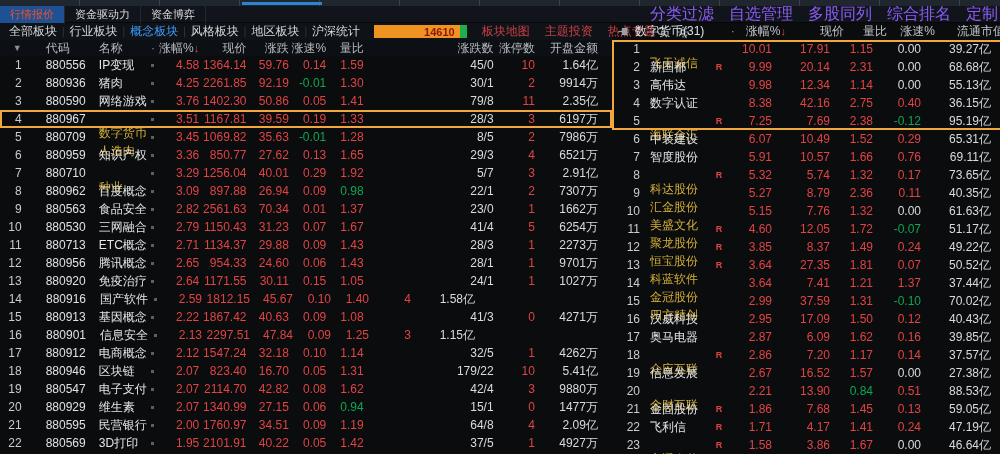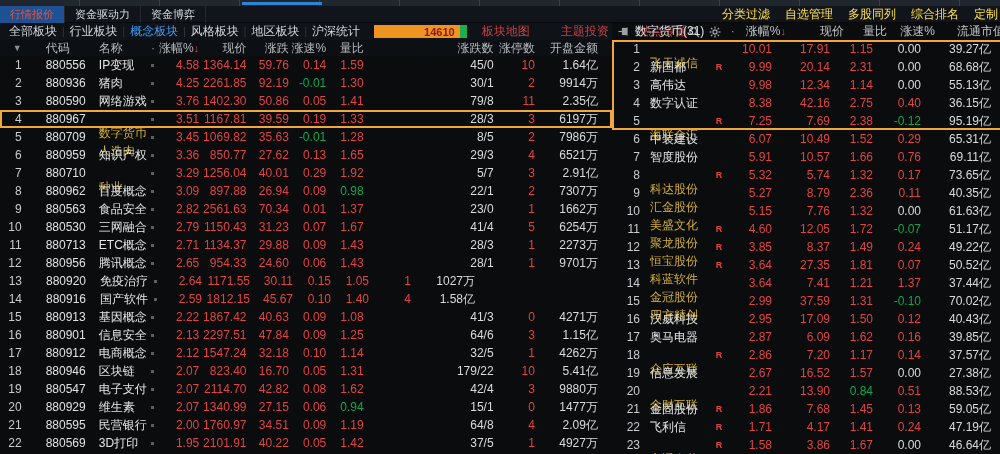--- a/index.html
+++ b/index.html
@@ -9,38 +9,38 @@
 
   
   .topstrip { height:6px; position:relative;
     background:repeating-linear-gradient(90deg,#20262d 0 79px,#394049 79px 80px); }
   .topstrip .blue { position:absolute; left:242px; top:2px; width:80px; height:3px; background:#2e82d4; }
 
   
   .tabrow { height:17px; background:#11151b; display:flex; align-items:center; border-bottom:1px solid #05070a; }
   .tab { height:17px; display:flex; align-items:center; padding:0 10px; font-size:11px; color:#d7dadd; border-right:1px solid #232931; cursor:default; }
   .tab.active { background:#1d5193; color:#f4512c; }
-  .top-menu { margin-left:auto; display:flex; gap:15px; font-size:12px; color:#fde047; padding-right:2px; white-space:nowrap; }
+  .top-menu { margin-left:auto; display:flex; gap:15px; font-size:16px; color:#8b5cf6; padding-right:2px; white-space:nowrap; }
   .top-menu span { cursor:default; }
 
   .content { display:flex; height:431px; }
   .left-panel { width:612px; display:flex; flex-direction:column; }
   .v-div { width:2px; background:#171c22; }
   .right-panel { flex:1; display:flex; flex-direction:column; position:relative; }
 
   
   .cat-row { height:17px; display:flex; align-items:center; background:#0f1317; font-size:12px; color:#d5d8db; padding-left:4px; white-space:nowrap; }
   .cat { padding:0 5px; }
   .cat.active { color:#3f9dfd; }
   .csep { color:#333a42; font-size:10px; }
   .badge { margin-left:9px; width:96px; height:13px; background:#ef9321; display:flex; align-items:center; position:relative; font-size:11px; font-weight:bold; color:#8f1510;padding-left:45px; }
   .badge .up { padding-left:5px; }
   .badge .down { margin-left:auto; padding-right:12px; }
   .badge .gcap { position:absolute; right:0; top:0; width:7px; height:13px; background:#1fae4e; }
-  .red-links { display:flex; gap:31px; margin-left:15px; color:#c94046; }
+  .red-links { display:flex; gap:15px; margin-left:15px; color:#c94046; }
   .hdr-icons { margin-left:auto; display:flex; gap:9px; align-items:center; padding-right:8px; }
   .hdr-icons svg { display:block; }
 
   
   .t-r { color:#e14444; } .t-g { color:#0ca750; } .t-w { color:#d9dbdd; }
   .t-y { color:#d4af37;margin-top:28px; } .t-name { color:#e3e5e7; } .t-code { color:#dfe2e4; } .t-seq { color:#c9ccd0; }
 
   .lt-header { height:16px; display:flex; align-items:center; font-size:12px; color:#b6babd; background:#0c0f13; white-space:nowrap; }
   .lt-row { height:18px; display:flex; align-items:center; font-size:12px; white-space:nowrap; }
   .lt-row.hl { box-shadow:inset 0 0 0 2px #f2a73c; }
@@ -345,20 +345,21 @@
             <span class="c1 t-code">880920</span>
             <span class="c2 t-name">免疫治疗</span>
             <span class="c3">
               <span class="sq"></span>
             </span>
             <span class="c4 t-r">2.64</span>
             <span class="c5 t-r">1171.55</span>
             <span class="c6 t-r">30.11</span>
             <span class="c7 t-r">0.15</span>
             <span class="c8 t-r">1.05</span>
+            <span class="c9 t-w">24/1</span>
             <span class="c10 t-r">1</span>
             <span class="c11 t-w">1027万</span>
           </div>
           <div class="lt-row">
             <span class="c0 t-seq">14</span>
             <span class="c1 t-code">880916</span>
             <span class="c2 t-name">国产软件</span>
             <span class="c3">
               <span class="sq"></span>
             </span>
@@ -391,21 +392,20 @@
             <span class="c1 t-code">880901</span>
             <span class="c2 t-name">信息安全</span>
             <span class="c3">
               <span class="sq"></span>
             </span>
             <span class="c4 t-r">2.13</span>
             <span class="c5 t-r">2297.51</span>
             <span class="c6 t-r">47.84</span>
             <span class="c7 t-r">0.09</span>
             <span class="c8 t-r">1.25</span>
-            <span class="c9 t-w">64/6</span>
             <span class="c10 t-r">3</span>
             <span class="c11 t-w">1.15亿</span>
           </div>
           <div class="lt-row">
             <span class="c0 t-seq">17</span>
             <span class="c1 t-code">880912</span>
             <span class="c2 t-name">电商概念</span>
             <span class="c3">
               <span class="sq"></span>
             </span>

